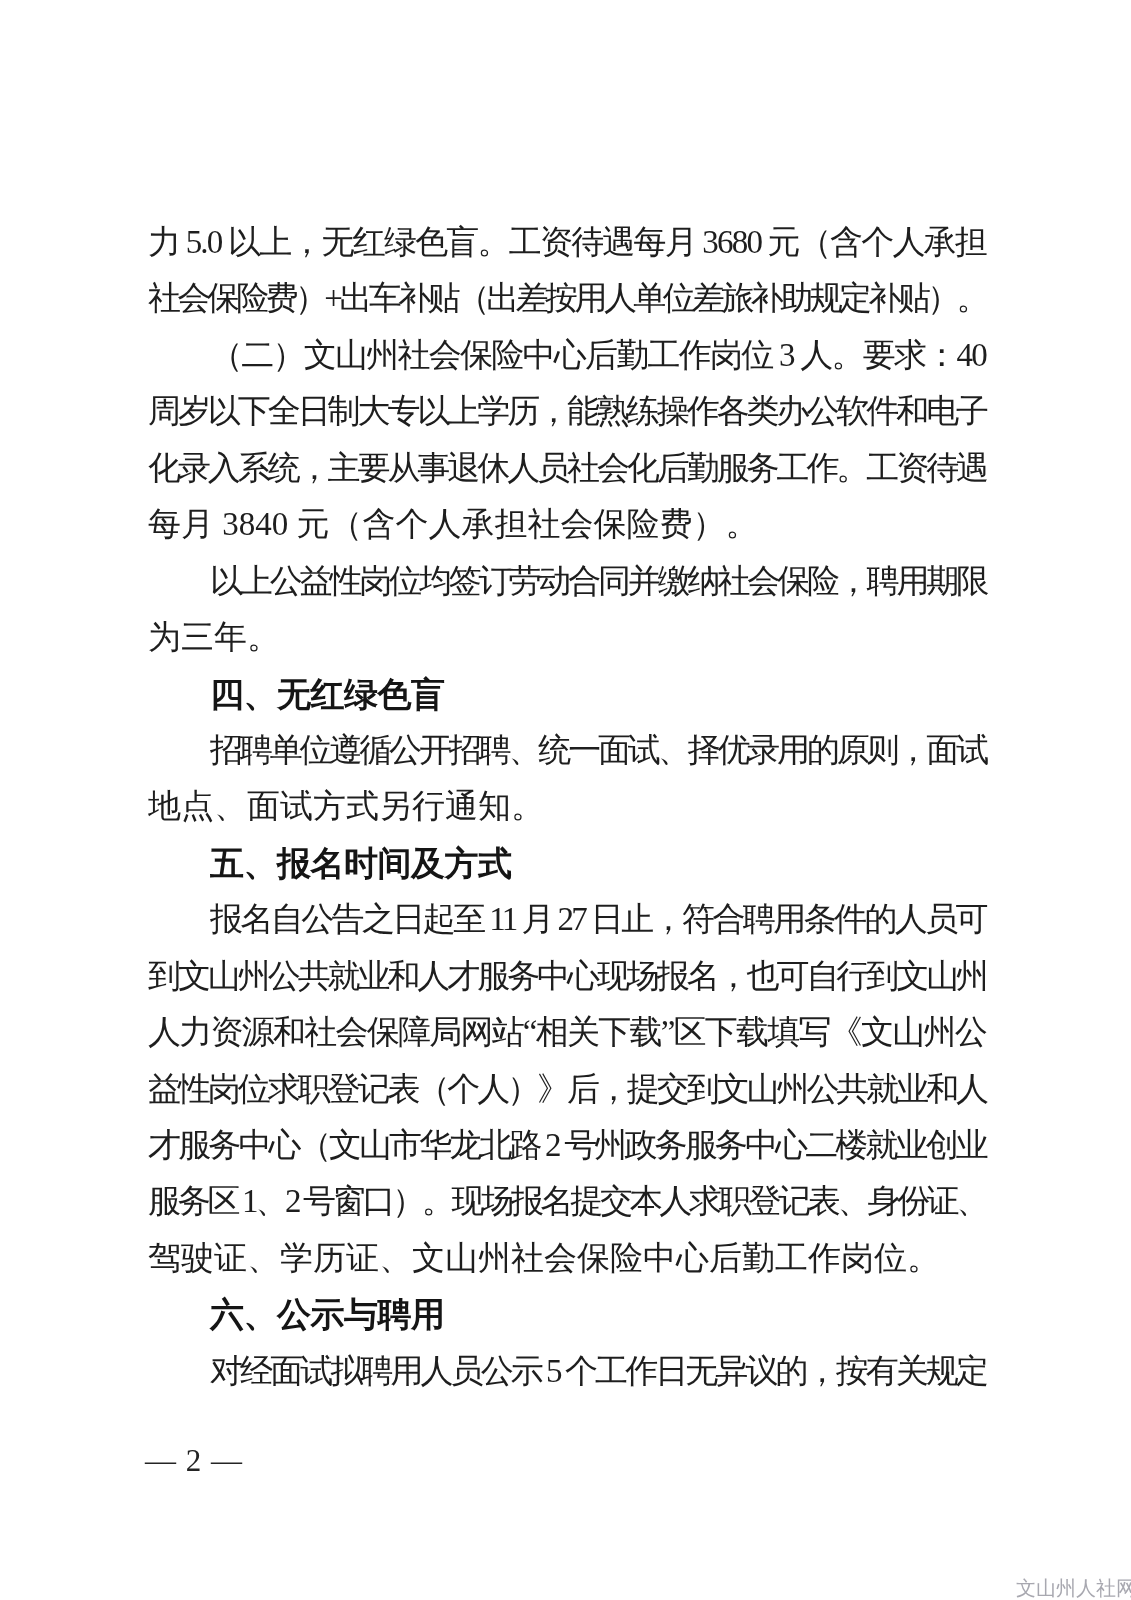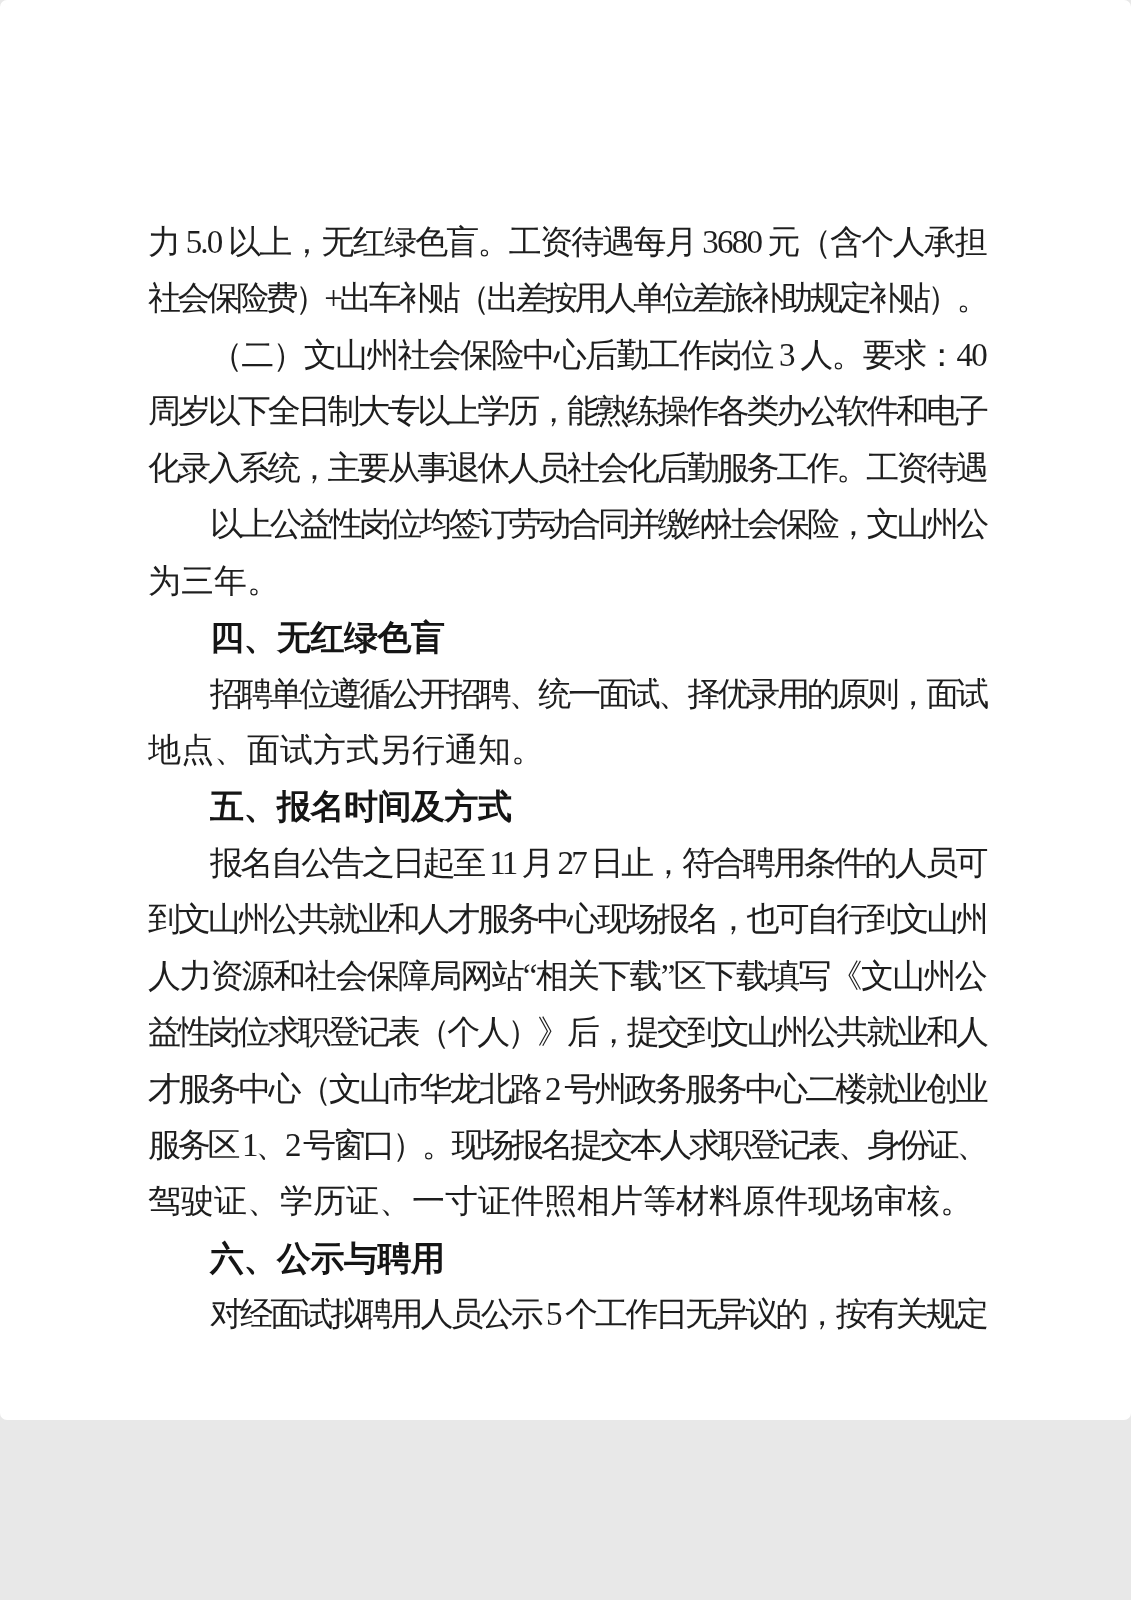--- a/index.html
+++ b/index.html
@@ -1,24 +1,23 @@
 <!DOCTYPE html>
 <html lang="zh"><head>
 <meta charset="utf-8">
 <style>
   html,body{margin:0;padding:0;background:#e8e8e8;}
   .page{
     position:relative;
-    width:1131px;height:1420px;
+    width:1131px;height:1600px;
     margin:0 auto;
     background:#ffffff;
     overflow:hidden;
     font-family:"Liberation Serif","DejaVu Serif",serif;
     color:#1e1e1e;
-    border-radius:7px;
   }
   .textblock{
     position:absolute;
     left:148px;top:214px;
     width:838px;
   }
   .line{
     height:56.45px;
     line-height:56.45px;
     font-size:33px;
@@ -56,33 +55,34 @@
 <body>
 
 <div class="page">
 
   <div class="textblock">
     <div class="line fit"><span style="letter-spacing: -1.80147px;">力 5.0 以上，无红绿色盲。工资待遇每月 3680 元（含个人承担</span></div>
     <div class="line fit"><span style="letter-spacing: -3.60776px; margin-top: 16px;">社会保险费）+出车补贴（出差按用人单位差旅补助规定补贴）。</span></div>
     <div class="line fit indent"><span style="letter-spacing: -1.75px;">（二）文山州社会保险中心后勤工作岗位 3 人。要求：40</span></div>
     <div class="line fit"><span style="letter-spacing: -3.07143px;">周岁以下全日制大专以上学历，能熟练操作各类办公软件和电子</span></div>
     <div class="line fit"><span style="letter-spacing: -3.07143px; margin-top: 36px;">化录入系统，主要从事退休人员社会化后勤服务工作。工资待遇</span></div>
-    <div class="line fit indent"><span style="letter-spacing: -3.15385px;">以上公益性岗位均签订劳动合同并缴纳社会保险，文山州公</span></div>
+    <div class="line"><span>每月 3840 元（含个人承担社会保险费）。</span></div>
+    <div class="line fit indent"><span style="letter-spacing: -3.15385px;">以上公益性岗位均签订劳动合同并缴纳社会保险，聘用期限</span></div>
     <div class="line"><span>为三年。</span></div>
     <div class="line heading indent"><span>四、无红绿色盲</span></div>
     <div class="line fit indent"><span style="letter-spacing: -3.15385px;">招聘单位遵循公开招聘、统一面试、择优录用的原则，面试</span></div>
     <div class="line"><span>地点、面试方式另行通知。</span></div>
     <div class="line heading indent"><span>五、报名时间及方式</span></div>
     <div class="line fit indent"><span style="letter-spacing: -2.60585px;">报名自公告之日起至 11 月 27 日止，符合聘用条件的人员可</span></div>
     <div class="line fit"><span style="letter-spacing: -3.07143px;">到文山州公共就业和人才服务中心现场报名，也可自行到文山州</span></div>
     <div class="line fit"><span style="letter-spacing: -1.7606px;">人力资源和社会保障局网站“相关下载”区下载填写《文山州公</span></div>
     <div class="line fit"><span style="letter-spacing: -3.07143px; font-family: Liberation Mono, monospace;">益性岗位求职登记表（个人）》后，提交到文山州公共就业和人</span></div>
     <div class="line fit"><span style="letter-spacing: -2.86667px;">才服务中心（文山市华龙北路 2 号州政务服务中心二楼就业创业</span></div>
     <div class="line fit"><span style="letter-spacing: -3.30645px;">服务区 1、2 号窗口）。现场报名提交本人求职登记表、身份证、</span></div>
-    <div class="line"><span>驾驶证、学历证、一寸证件照相片等材料原件现场审核。</span></div>
+    <div class="line"><span>驾驶证、学历证、文山州社会保险中心后勤工作岗位。</span></div>
     <div class="line heading indent"><span>六、公示与聘用</span></div>
     <div class="line fit indent"><span style="letter-spacing: -2.92857px;">对经面试拟聘用人员公示 5 个工作日无异议的，按有关规定</span></div>
   </div>
 
   <div class="pagenum">— 2 —</div>
 
   <div class="watermark">文山州人社网</div>
 
 </div>
 

